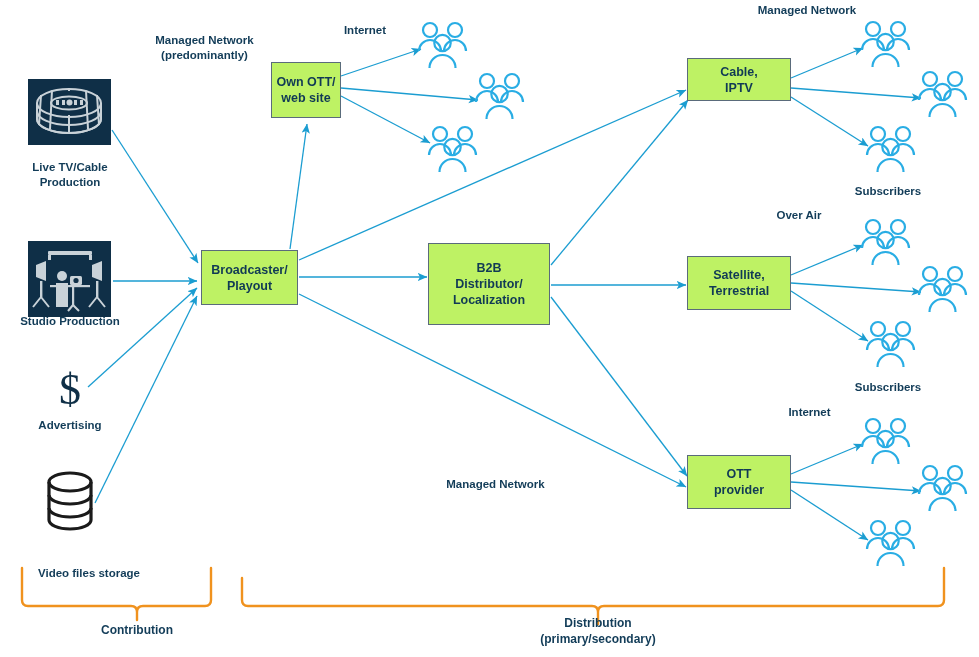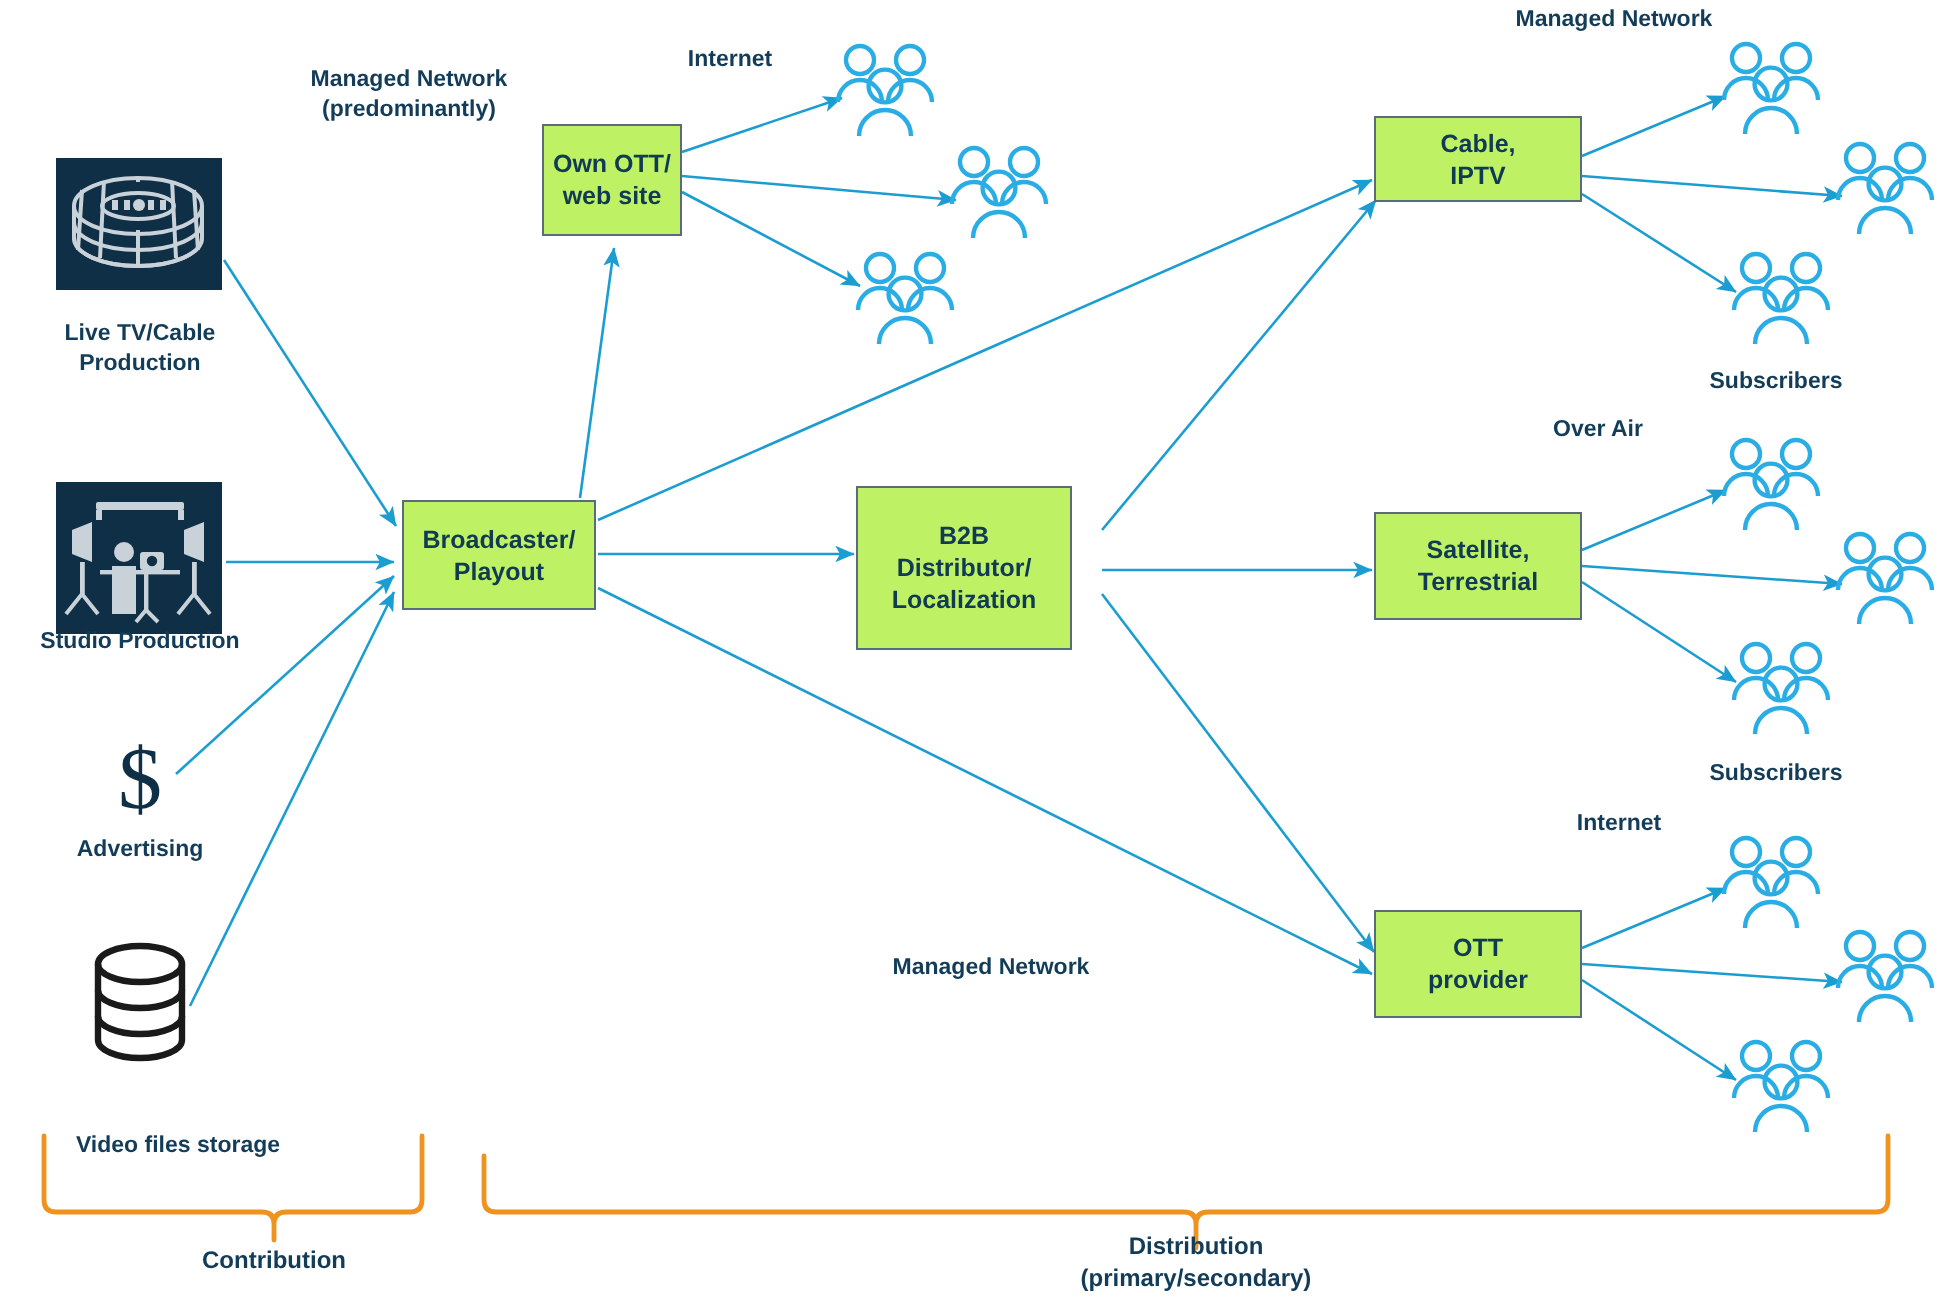--- a/index.html
+++ b/index.html
@@ -146,21 +146,21 @@
     </svg>
   </div>
   <div class="srcname" style="left:0px;top:566px;width:140px;margin-left:19px;">Video files storage</div>
 
   <div class="node-box" style="left:271px;top:62px;width:70px;height:56px;white-space:pre-line;">Own OTT/
 web site</div>
 
   <div class="node-box" style="left:201px;top:250px;width:97px;height:55px;white-space:pre-line;">Broadcaster/
 Playout</div>
 
-  <div class="node-box" style="left:428px;top:243px;width:108px;height:82px;white-space:pre-line;">B2B
+  <div class="node-box" style="left:428px;top:243px;width:122px;height:82px;white-space:pre-line;">B2B
 Distributor/
 Localization</div>
 
   <div class="node-box" style="left:687px;top:58px;width:104px;height:43px;white-space:pre-line;">Cable,
 IPTV</div>
 
   <div class="node-box" style="left:687px;top:256px;width:104px;height:54px;white-space:pre-line;">Satellite,
 Terrestrial</div>
 
   <div class="node-box" style="left:687px;top:455px;width:104px;height:54px;white-space:pre-line;">OTT

